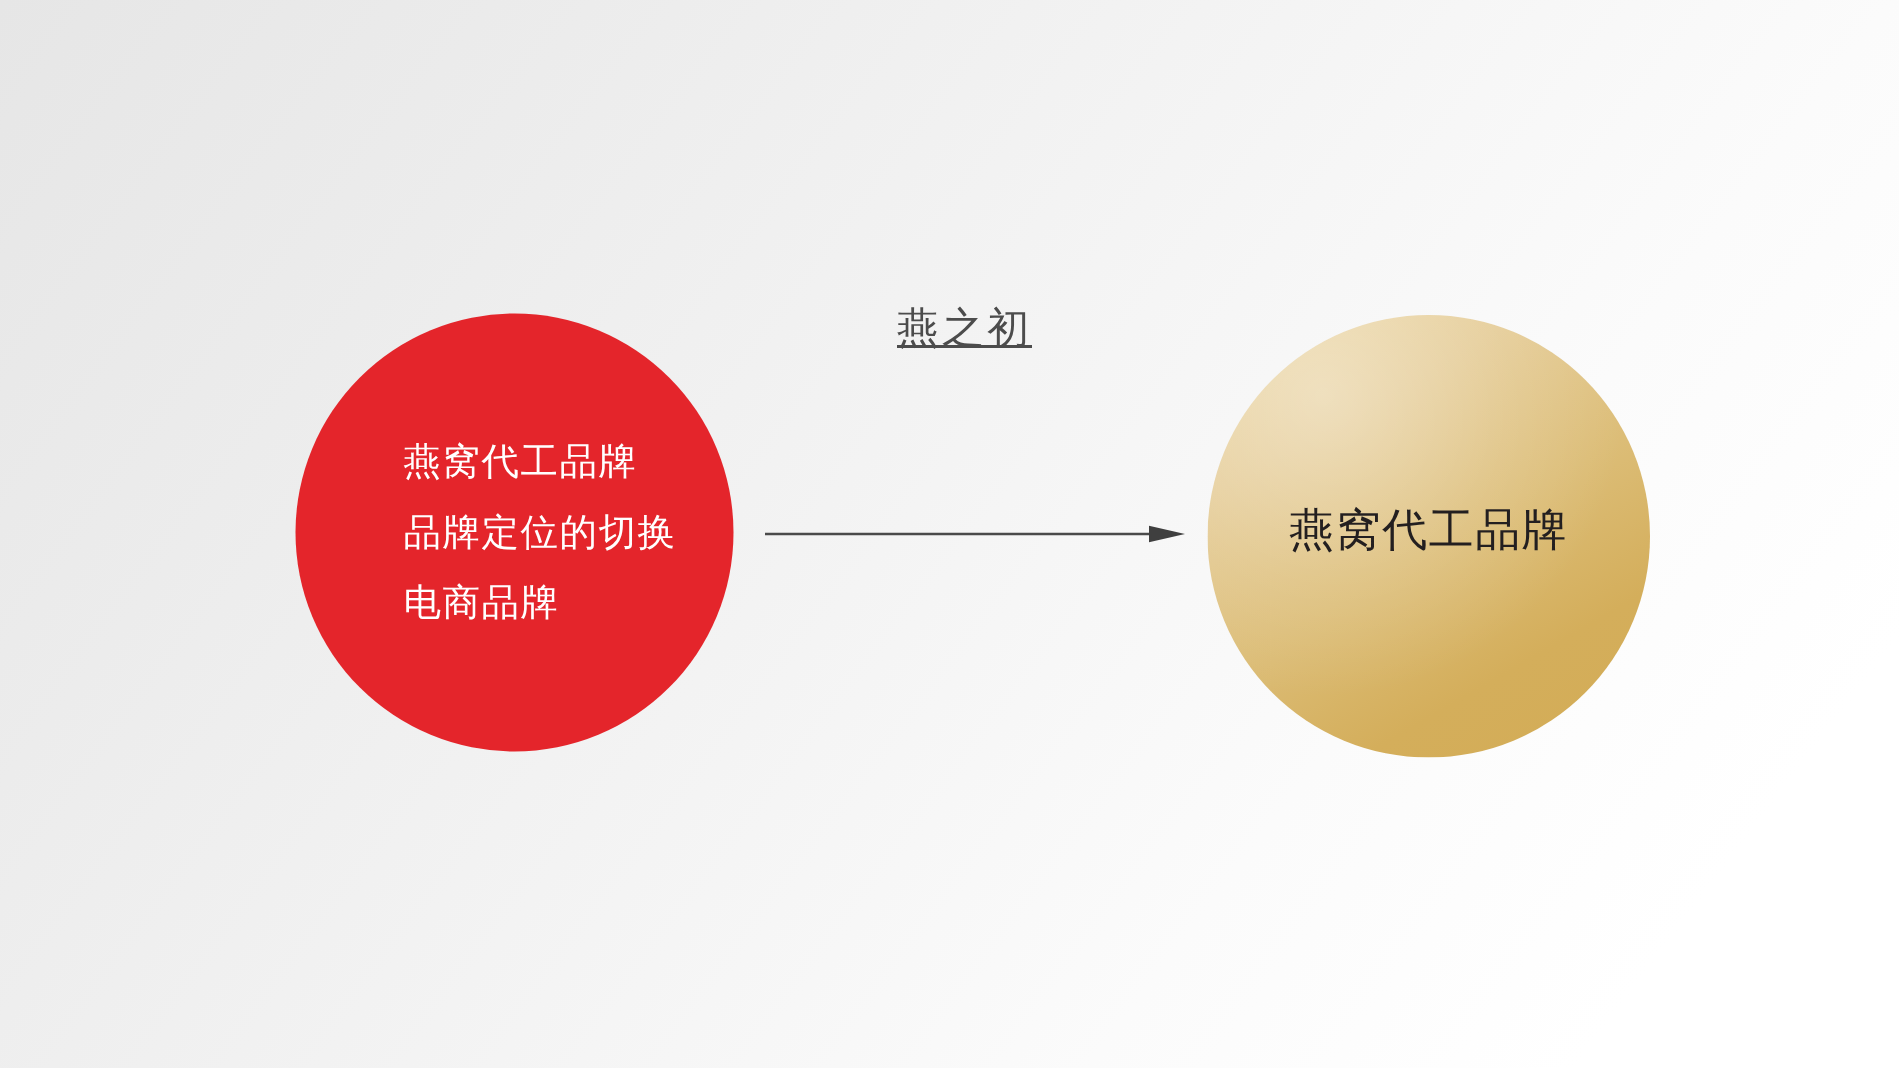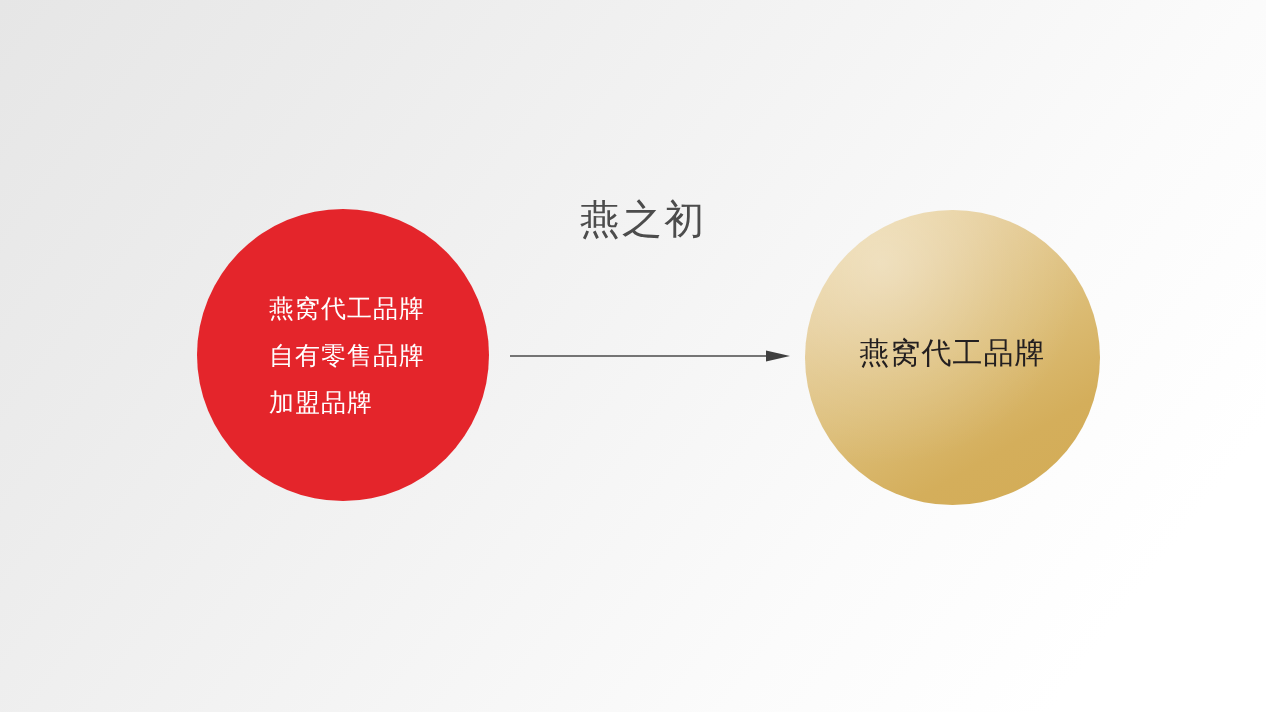--- a/index.html
+++ b/index.html
@@ -69,44 +69,45 @@
   
   .title-block {
     position: absolute;
     left: 493px;
     top: 188px;
     width: 300px;
     text-align: center;
   }
   .title-block .t-line {
     color: #4c4c4c;
-    font-size: 40px;
+    font-size: 28px;
     line-height: 62px;
     letter-spacing: 2px;
     white-space: nowrap;
+    text-decoration: underline;
   }
 
   
   .arrow {
     position: absolute;
     left: 508px;
     top: 340px;
     width: 290px;
     height: 32px;
   }
 </style>
 </head>
 <body>
 
 <div id="slide">
 
   <div class="circle-left">
     <div class="line">燕窝代工品牌</div>
-    <div class="line">自有零售品牌</div>
-    <div class="line">加盟品牌</div>
+    <div class="line">品牌定位的切换</div>
+    <div class="line">电商品牌</div>
   </div>
 
   <div class="title-block">
     <div class="t-line">燕之初</div>
   </div>
 
   <div class="arrow">
     <svg width="290" height="32" viewBox="0 0 290 32">
       <line x1="2" y1="16" x2="262" y2="16" stroke="#4a4a4a" stroke-width="1.6"></line>
       <polygon points="258,10.5 282,16 258,21.5" fill="#3f3f3f"></polygon>

